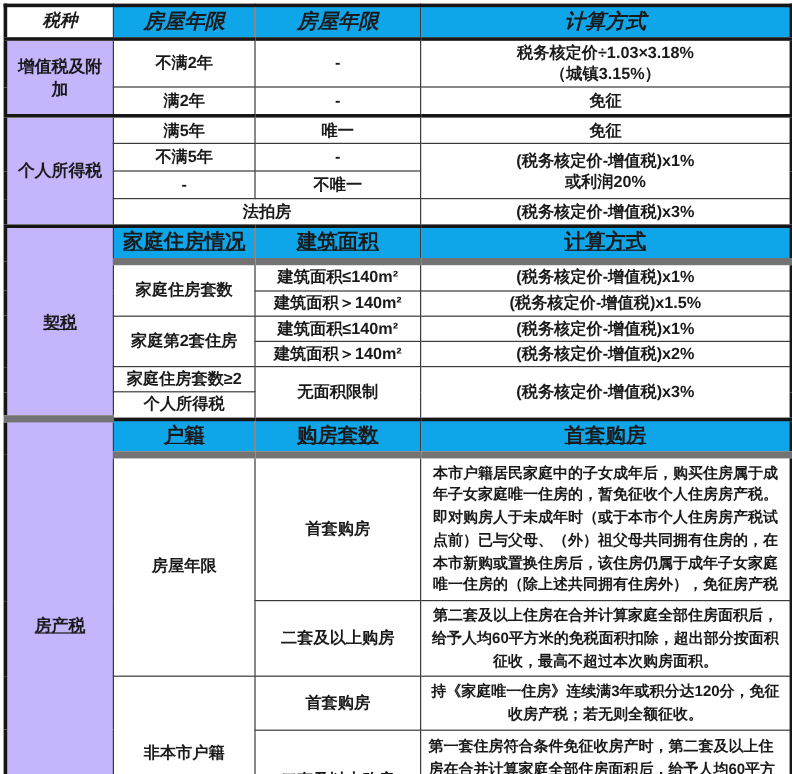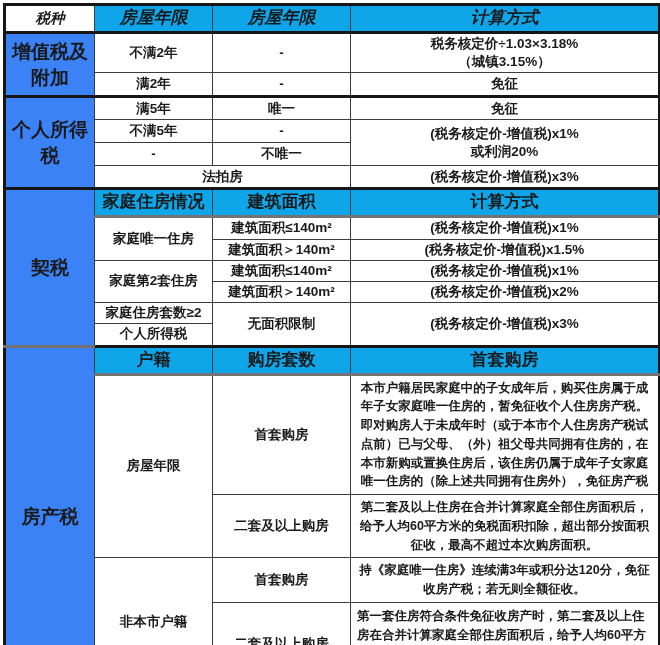--- a/index.html
+++ b/index.html
@@ -15,24 +15,24 @@
     font-weight:700;
   }
   td {
     border:1.5px solid #3b3b3b;
     text-align:center; vertical-align:middle;
     padding:1px 3px; font-size:13.5px; line-height:1.35;
     overflow:hidden;
   }
   .hd { background:#0ea5e9; font-size:17px; }
   .white-hd { background:#ffffff; font-size:14.5px; }
-  .seclabel { font-size:19px; background:#3b82f6;margin-left:46px; }
+  .seclabel { font-size:14px; background:#c4b5fd;margin-left:46px; }
   tr.header-row td { border-bottom:3px solid #161616;font-style:italic; }
   tr.sec-start td { border-top:3px solid #161616; }
-  tr.subheader td { border-bottom:3px solid #737373; }
+  tr.subheader td { border-bottom:6px solid #737373;text-decoration:underline; }
   .ml { white-space:pre-line; }
   .policy {
     font-size:12.5px; line-height:1.5; padding:3px 6px;
     white-space:pre-line;
   }
   .policy.left { text-align:left; }
 </style>
 </head>
 <body>
 
@@ -86,21 +86,21 @@
     <td>(税务核定价-增值税)x3%</td>
   </tr>
 
   <tr class="sec-start subheader" style="height:23px">
     <td class="seclabel" rowspan="7">契税</td>
     <td class="hd">家庭住房情况</td>
     <td class="hd">建筑面积</td>
     <td class="hd">计算方式</td>
   </tr>
   <tr style="height:21px">
-    <td rowspan="2">家庭唯一住房</td>
+    <td rowspan="2">家庭住房套数</td>
     <td>建筑面积≤140m²</td>
     <td>(税务核定价-增值税)x1%</td>
   </tr>
   <tr style="height:21px">
     <td>建筑面积＞140m²</td>
     <td>(税务核定价-增值税)x1.5%</td>
   </tr>
   <tr style="height:21px">
     <td rowspan="2">家庭第2套住房</td>
     <td>建筑面积≤140m²</td>

